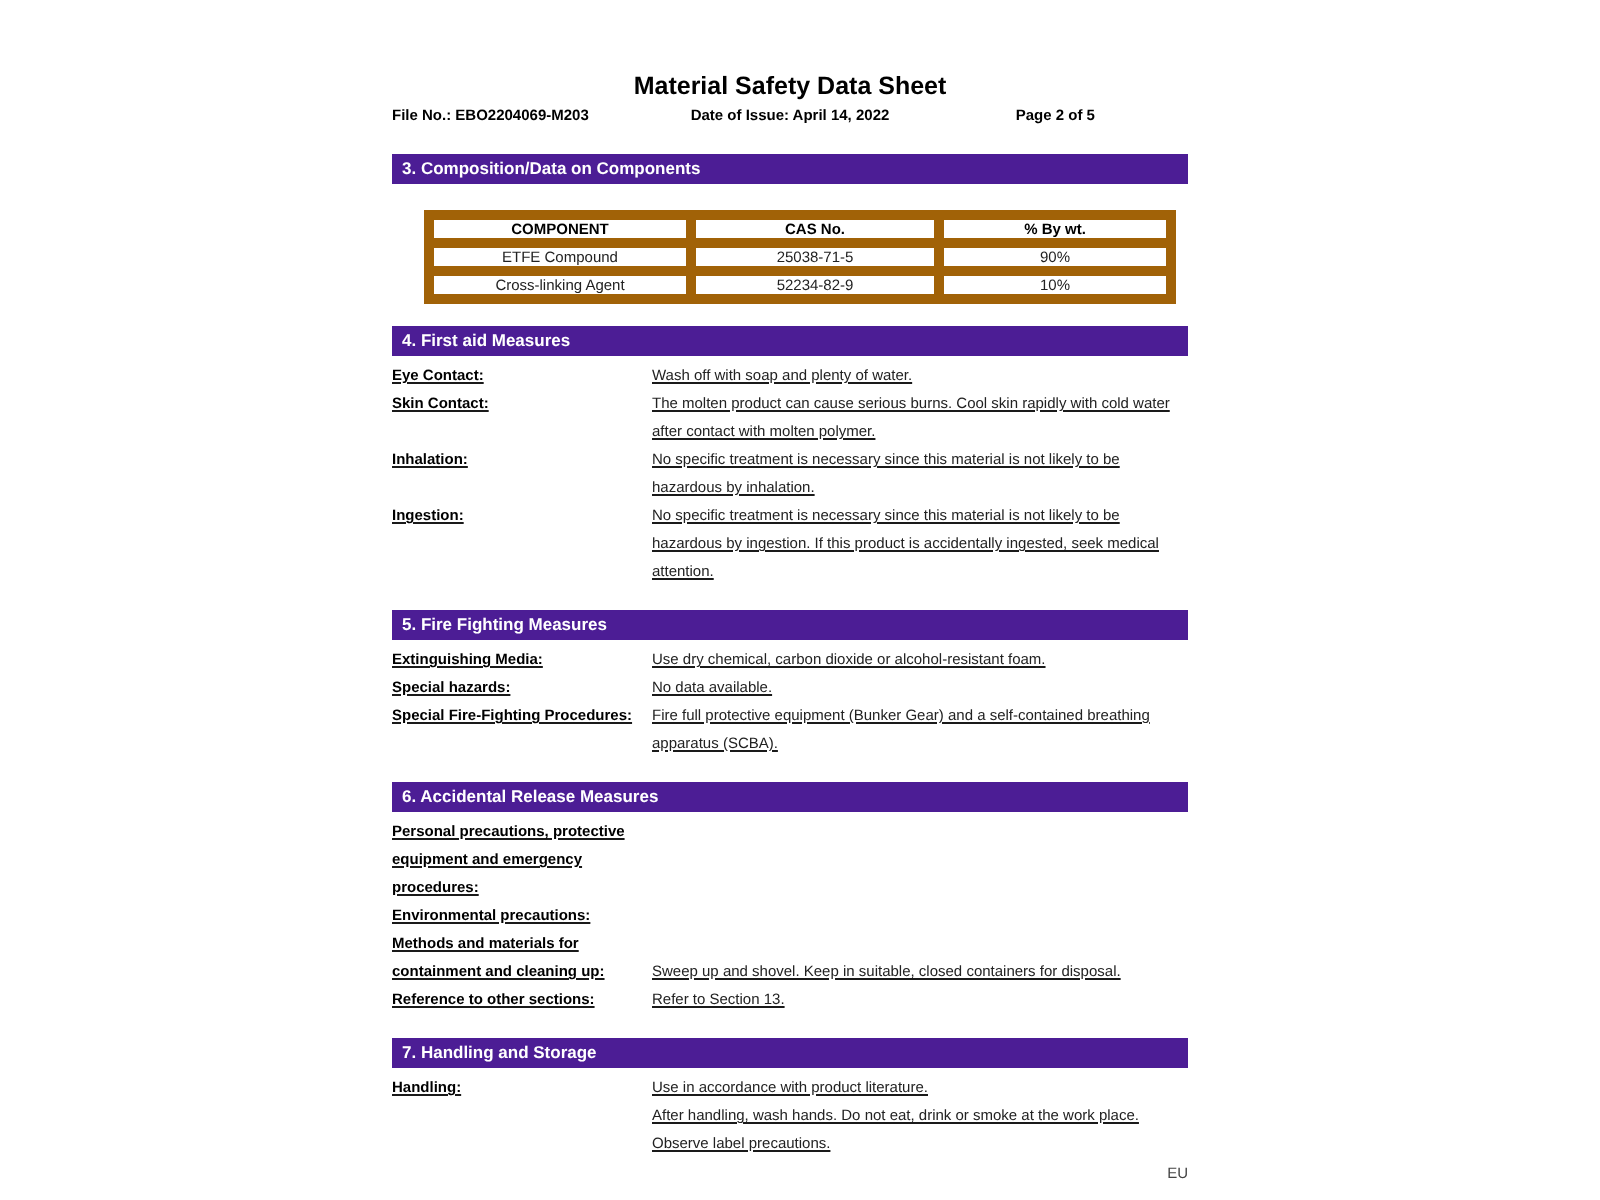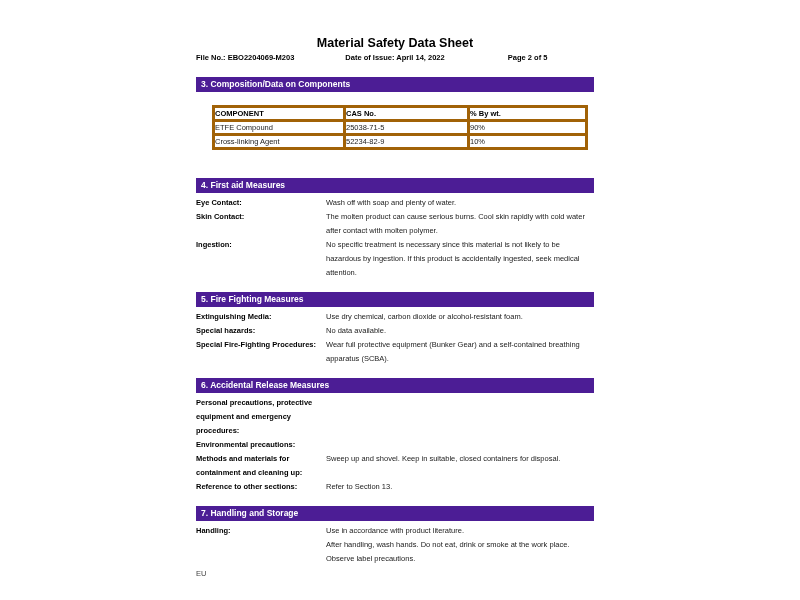--- a/index.html
+++ b/index.html
@@ -44,47 +44,49 @@
     margin-bottom: 3px;
   }
   .section-bar.first { margin-top: 15px; }
   table.components {
     margin: 13px 0 0 16px;
     width: 376px;
     border-collapse: collapse;
     font-size: 7.5px;
   }
   table.components th, table.components td {
-    border: 3px solid #a16207;
+    border: 5px solid #a16207;
     height: 14px;
-    text-align: left;
+    text-align: center;
     vertical-align: middle;
     font-weight: normal;
     color: #222;
   }
   table.components th { font-weight: bold; color: #000; }
   .field-row {
     display: flex;
     align-items: flex-start;
     font-size: 7.5px;
     line-height: 14px;
+    text-decoration: underline;
   }
-  .field-row.v-center { align-items: flex-start; }
+  .field-row.v-center { align-items: flex-end; }
   .field-label {
     flex: 0 0 130px;
     font-weight: bold;
     color: #000;
   }
   .field-value {
     flex: 1;
     color: #222;
     white-space: pre-line;
   }
   .doc-footer {
     margin-top: 3px;
+    text-align: right;
     font-size: 7.5px;
     color: #444;
   }
 </style>
 </head>
 <body>
 
 <div class="page">
 
   <div class="doc-title">Material Safety Data Sheet</div>
@@ -111,46 +113,50 @@
         <td>90%</td>
       </tr>
       <tr>
         <td>Cross-linking Agent</td>
         <td>52234-82-9</td>
         <td>10%</td>
       </tr>
     </tbody>
   </table>
 
-  <div class="section-bar" style="margin-top:28px">4. First aid Measures</div>
+  <div class="section-bar" style="margin-top:11px">4. First aid Measures</div>
   <div class="field-row">
     <div class="field-label">Eye Contact:</div>
     <div class="field-value">Wash off with soap and plenty of water.</div>
   </div>
   <div class="field-row">
     <div class="field-label">Skin Contact:</div>
     <div class="field-value">The molten product can cause serious burns. Cool skin rapidly with cold water after contact with molten polymer.</div>
+  </div>
+  <div class="field-row">
+    <div class="field-label">Inhalation:</div>
+    <div class="field-value">No specific treatment is necessary since this material is not likely to be hazardous by inhalation.</div>
   </div>
   <div class="field-row">
     <div class="field-label">Ingestion:</div>
     <div class="field-value">No specific treatment is necessary since this material is not likely to be hazardous by ingestion. If this product is accidentally ingested, seek medical attention.</div>
   </div>
 
   <div class="section-bar">5. Fire Fighting Measures</div>
   <div class="field-row">
     <div class="field-label">Extinguishing Media:</div>
     <div class="field-value">Use dry chemical, carbon dioxide or alcohol-resistant foam.</div>
   </div>
   <div class="field-row">
     <div class="field-label">Special hazards:</div>
     <div class="field-value">No data available.</div>
   </div>
   <div class="field-row">
     <div class="field-label">Special Fire-Fighting Procedures:</div>
-    <div class="field-value">Wear full protective equipment (Bunker Gear) and a self-contained breathing apparatus (SCBA).</div>
+    <div class="field-value">Fire full protective equipment (Bunker Gear) and a self-contained breathing apparatus (SCBA).</div>
   </div>
 
   <div class="section-bar">6. Accidental Release Measures</div>
   <div class="field-row v-center">
     <div class="field-label">Personal precautions, protective equipment and emergency procedures:</div>
   </div>
   <div class="field-row">
     <div class="field-label">Environmental precautions:</div>
   </div>
   <div class="field-row v-center">

